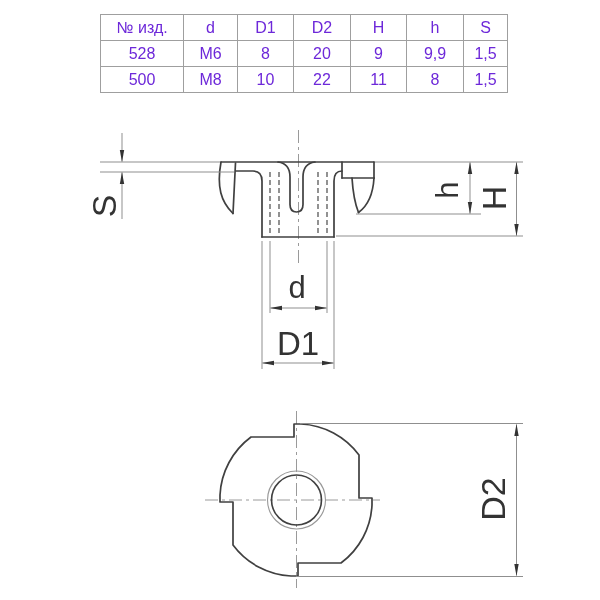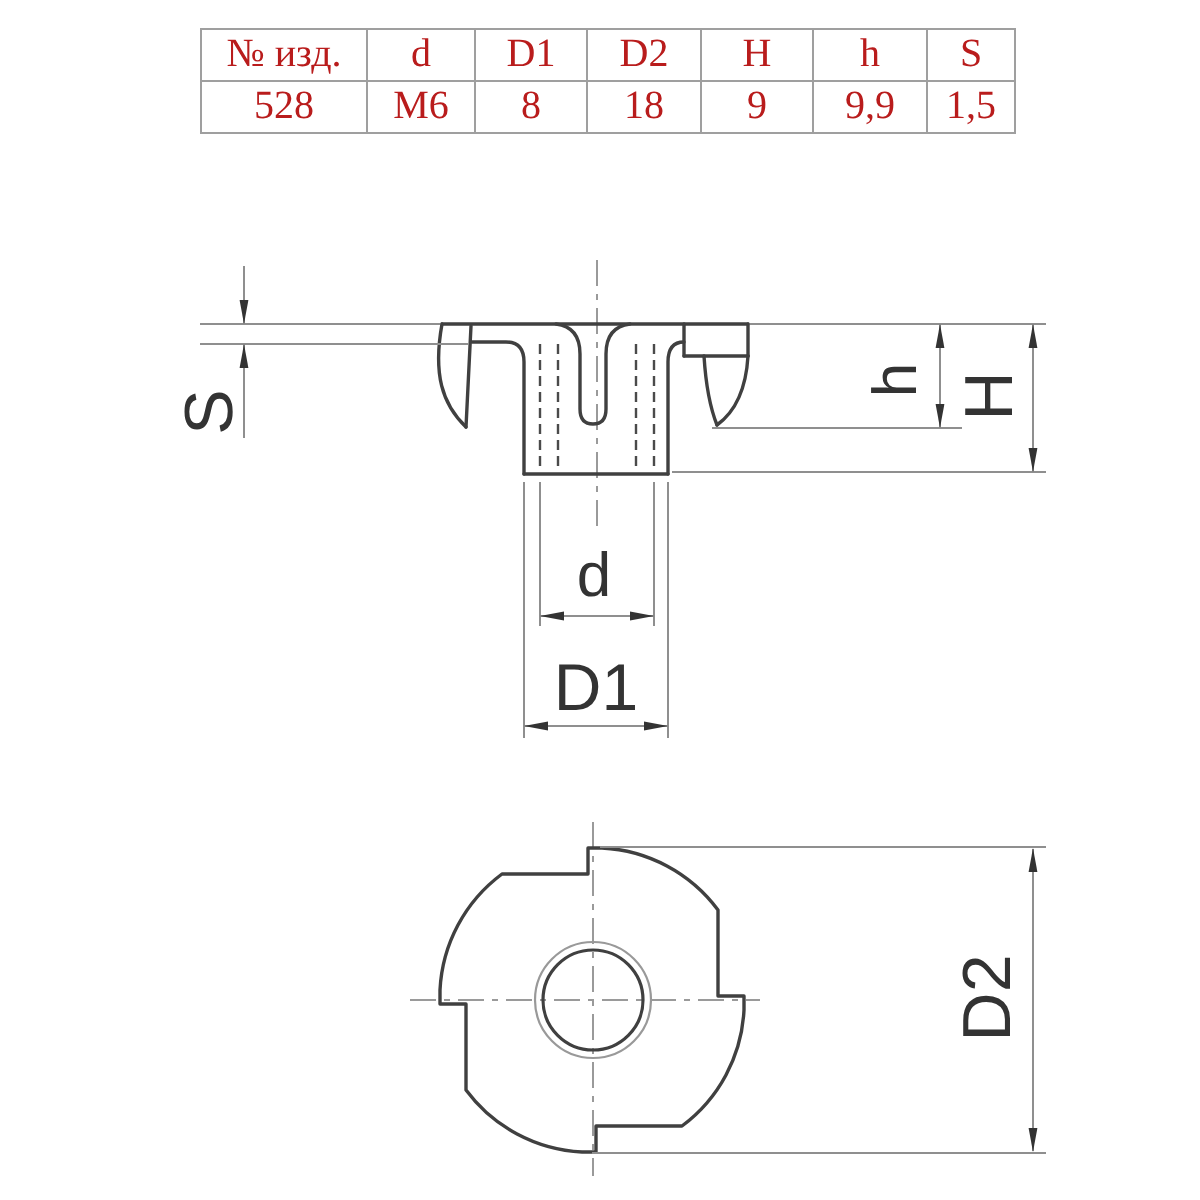--- a/index.html
+++ b/index.html
@@ -4,22 +4,22 @@
 <style>
   html,body{margin:0;padding:0;}
   body{
     width:600px;height:600px;position:relative;background:#ffffff;
     font-family:"Liberation Sans", sans-serif;overflow:hidden;
   }
   
   .spec-table-wrap{position:absolute;left:100px;top:14px;}
   table.spec{
     border-collapse:collapse;table-layout:fixed;
-    font-family:Liberation Serif, serif;
-    font-size:20px;color:#b91c1c;
+    font-family:Liberation Sans, sans-serif;
+    font-size:16px;color:#6d28d9;
   }
   table.spec td,table.spec th{
     border:1px solid #9f9f9f;text-align:center;vertical-align:middle;
     padding:0;font-weight:normal;white-space:nowrap;
   }
   table.spec tr{height:26px;}
   
   .drawing{position:absolute;left:0;top:0;width:600px;height:600px;}
   .dimtext{fill:#333333;font-family:"Liberation Sans", sans-serif;}
 </style>
@@ -44,23 +44,32 @@
       <th>D1</th>
       <th>D2</th>
       <th>H</th>
       <th>h</th>
       <th>S</th>
     </tr>
     <tr>
       <td>528</td>
       <td>M6</td>
       <td>8</td>
-      <td>18</td>
+      <td>20</td>
       <td>9</td>
       <td>9,9</td>
+      <td>1,5</td>
+    </tr>
+    <tr>
+      <td>500</td>
+      <td>M8</td>
+      <td>10</td>
+      <td>22</td>
+      <td>11</td>
+      <td>8</td>
       <td>1,5</td>
     </tr>
   </tbody>
     </table>
 </div>
 
 <svg class="drawing" viewBox="0 0 600 600" xmlns="http://www.w3.org/2000/svg">
   <defs>
     <marker id="arr" viewBox="0 0 12 6" refX="11.5" refY="3" markerWidth="12" markerHeight="6" orient="auto-start-reverse">
       <path d="M0,0.8 L12,3 L0,5.2 Z" fill="#333333"></path>

